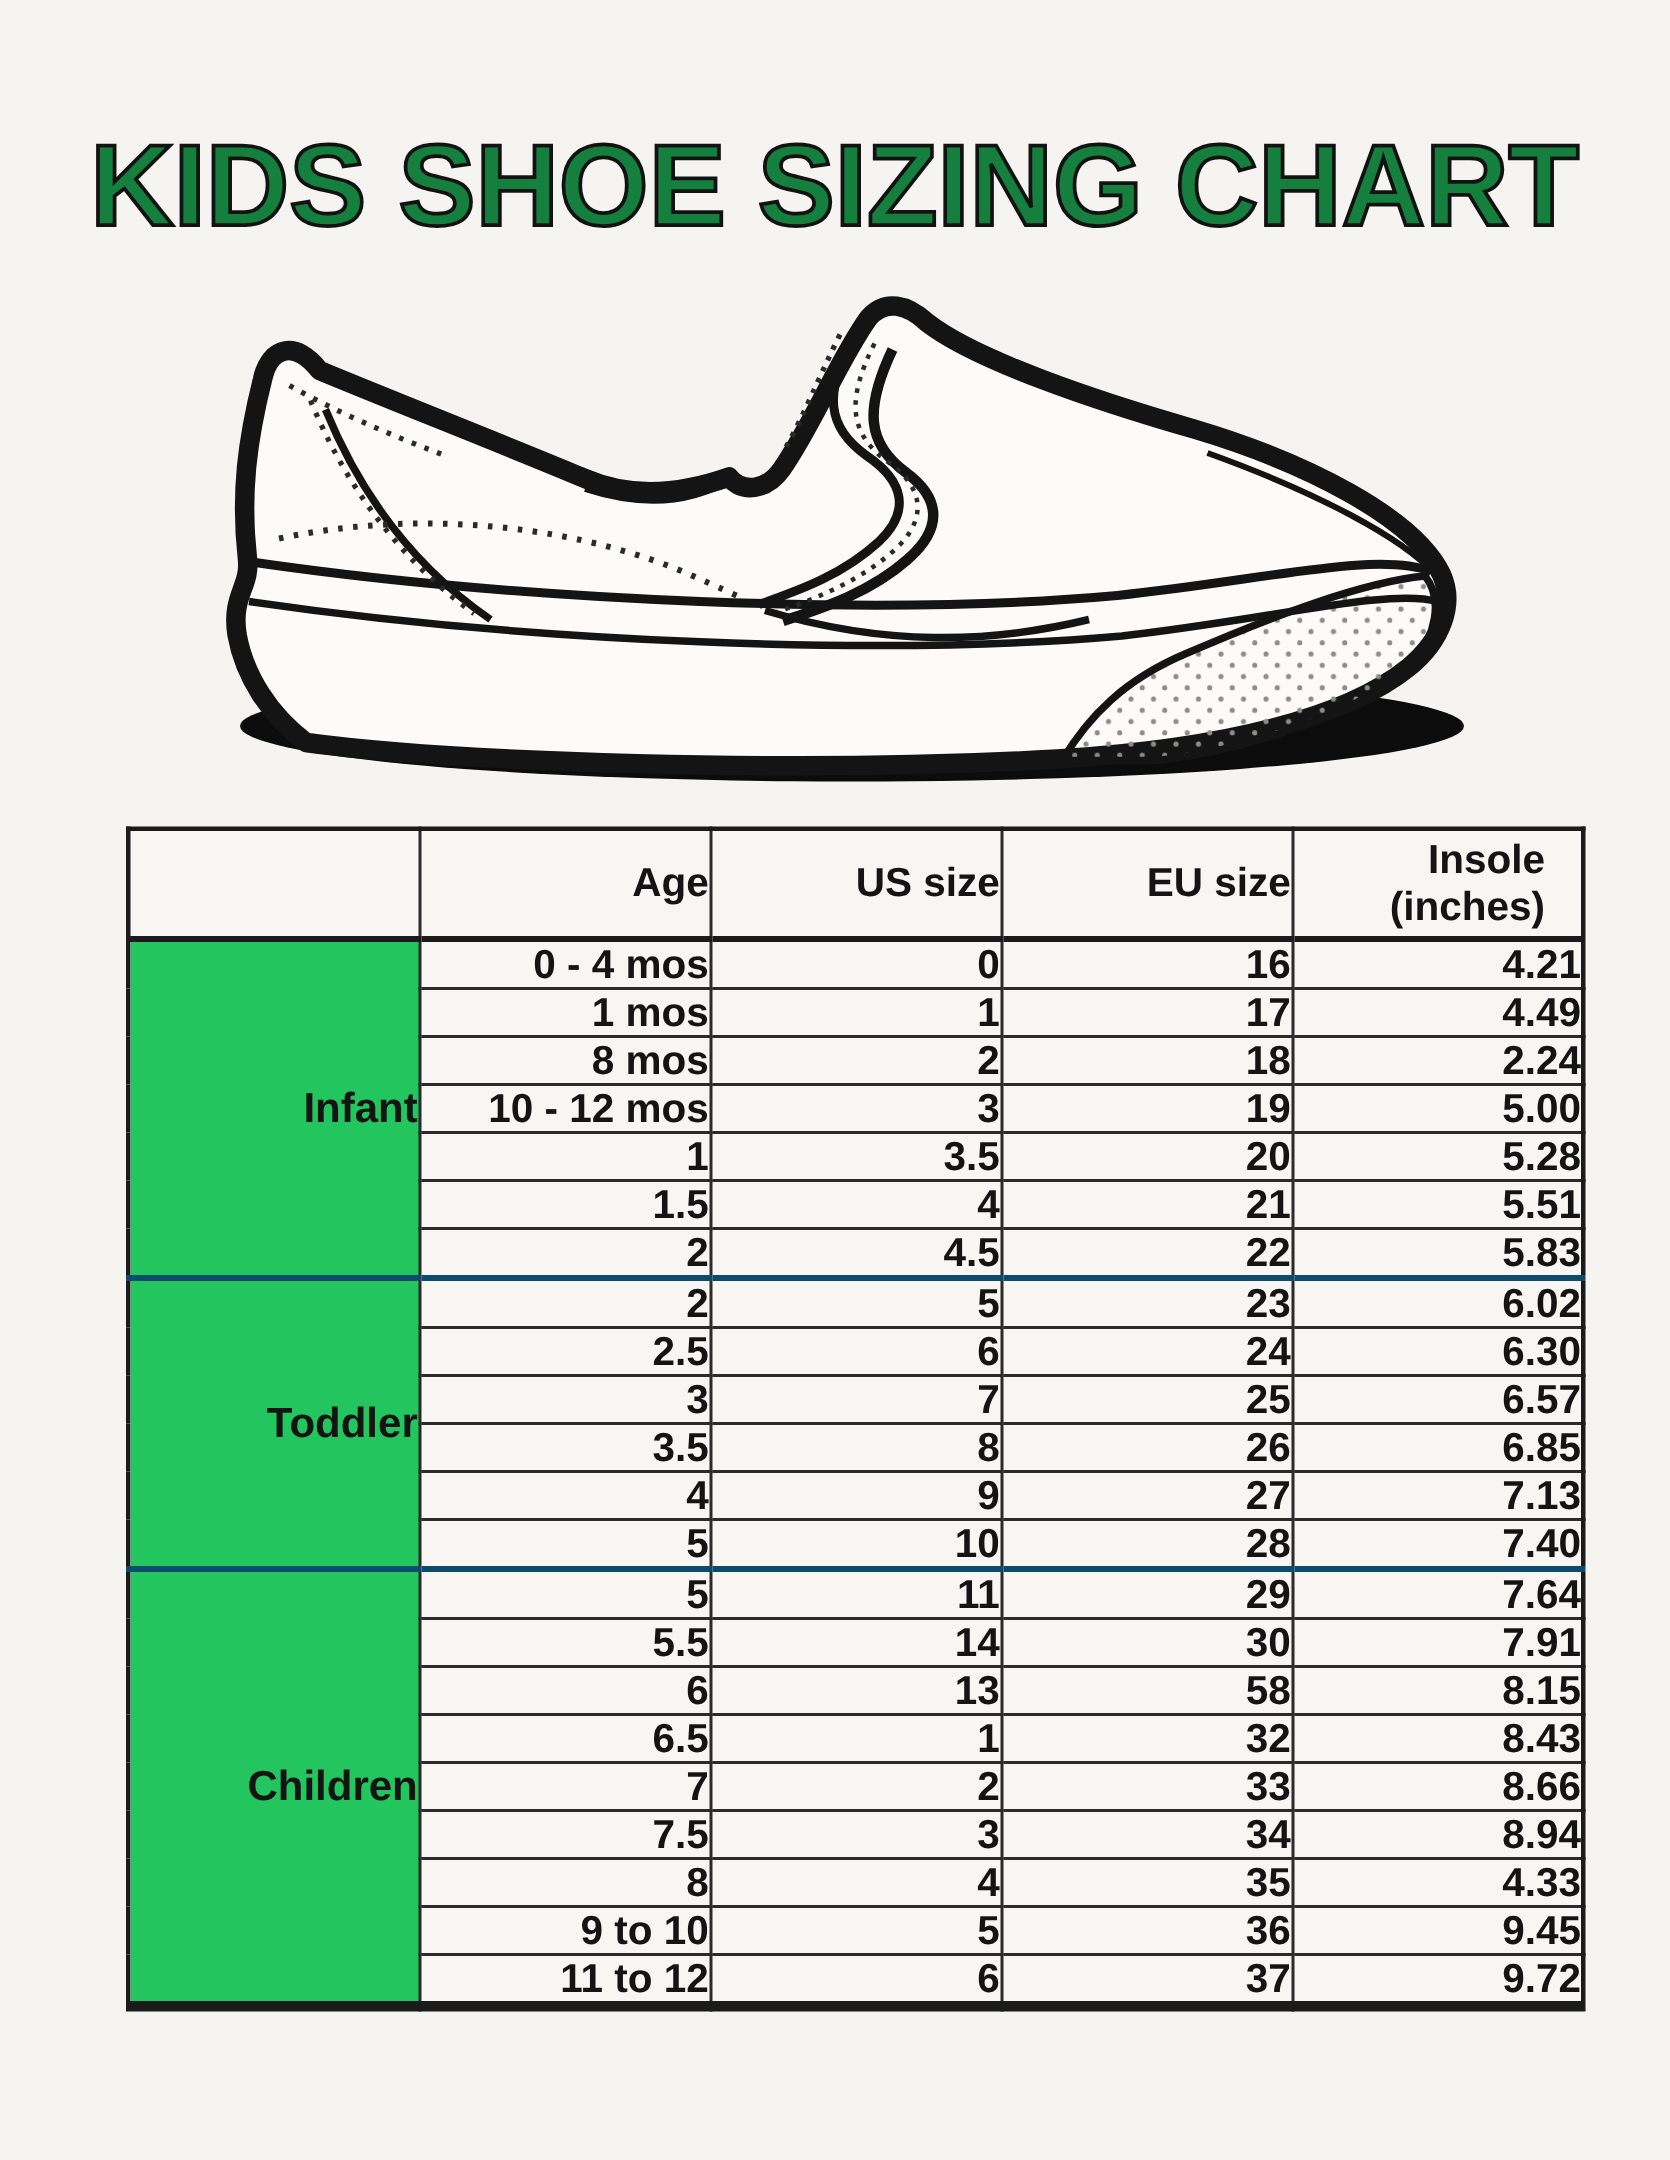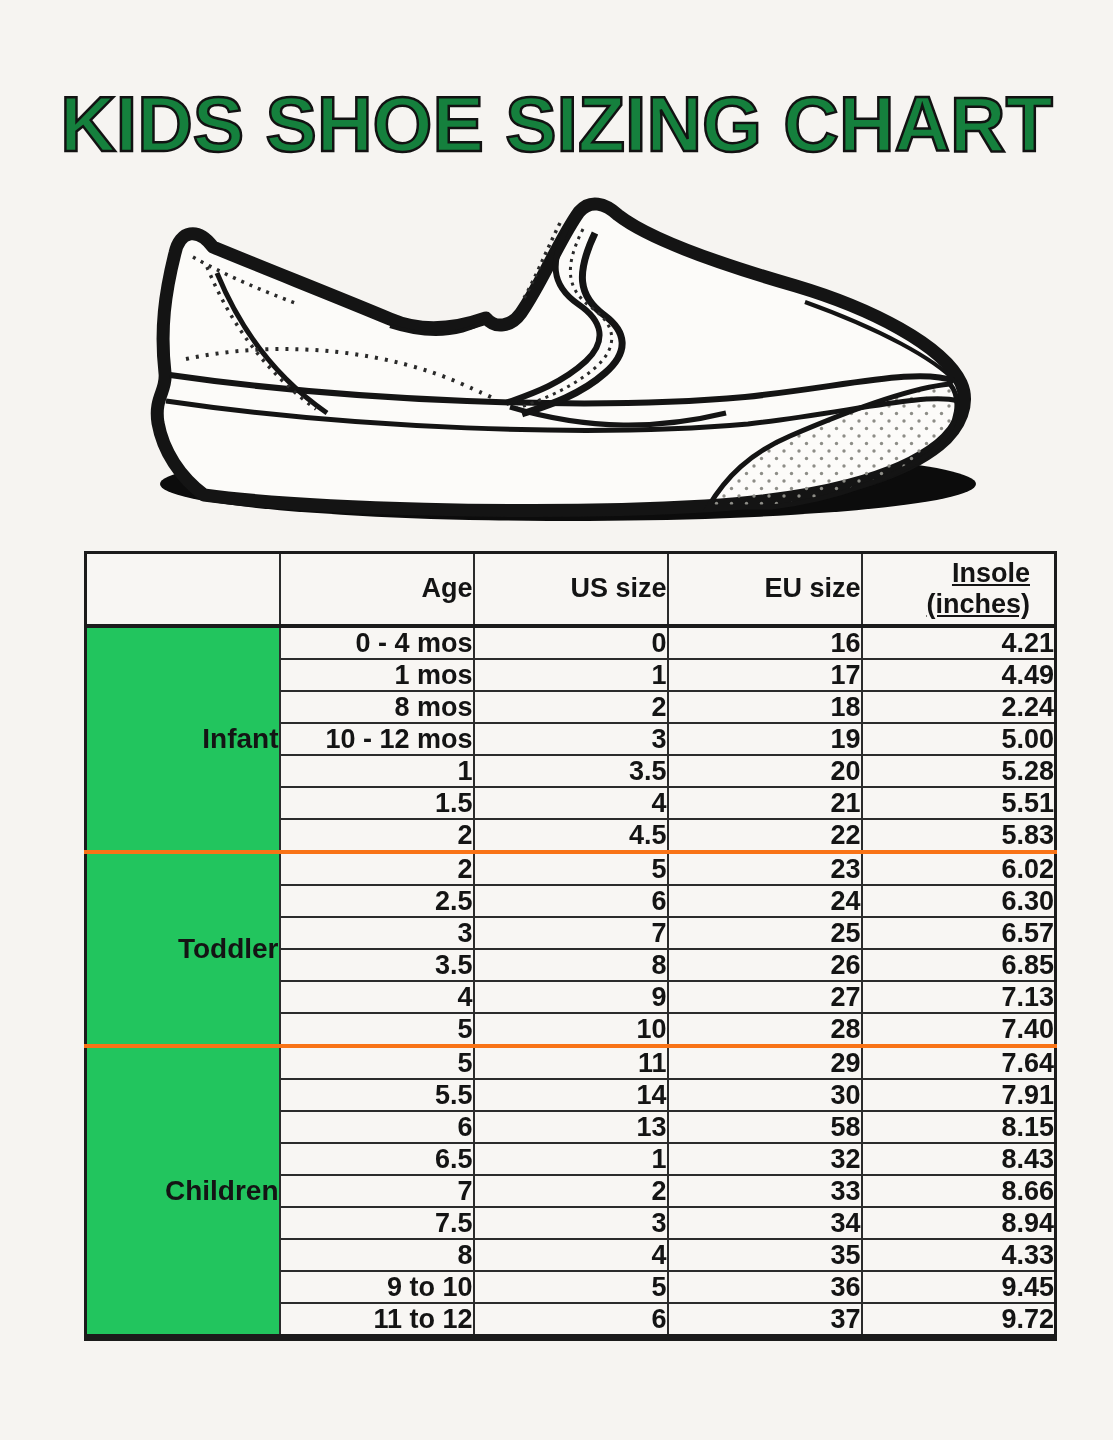--- a/index.html
+++ b/index.html
@@ -64,23 +64,23 @@
     height: 30px;
     font-size: 27px;
     line-height: 1.0;
     vertical-align: middle;
   }
   table.size-table td.group-cell {
     font-size: 28px;
     background: #22c55e;
   }
   table.size-table tr.section-start > td {
-    border-top: 4px solid #f97316;
-  }
-  table.size-table thead th.insole-head { white-space: normal; padding: 0 24px; text-decoration: underline; }
+    border-top: 4px solid #0c4a6e;
+  }
+  table.size-table thead th.insole-head { white-space: normal; padding: 0 24px; }
 </style>
 </head>
 <body>
 
 <h1 class="page-title">KIDS SHOE SIZING CHART</h1>
 
 <div class="shoe-wrap">
   <svg viewBox="0 0 940 370" aria-hidden="true">
     <defs>
       <pattern id="toe-dots" width="15" height="15" patternUnits="userSpaceOnUse">

